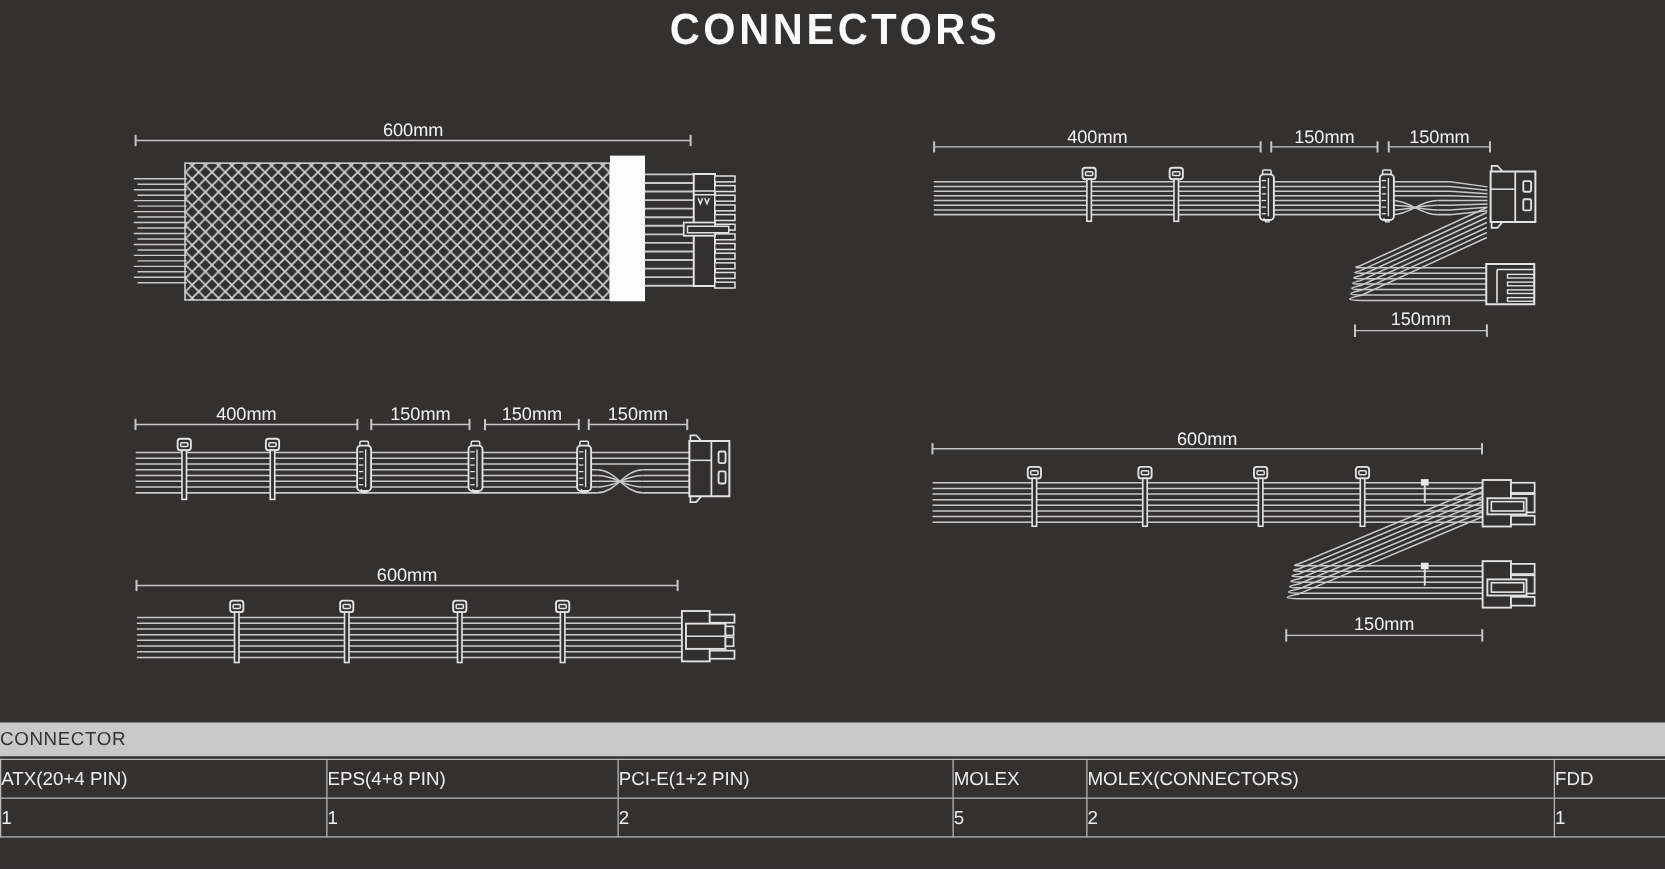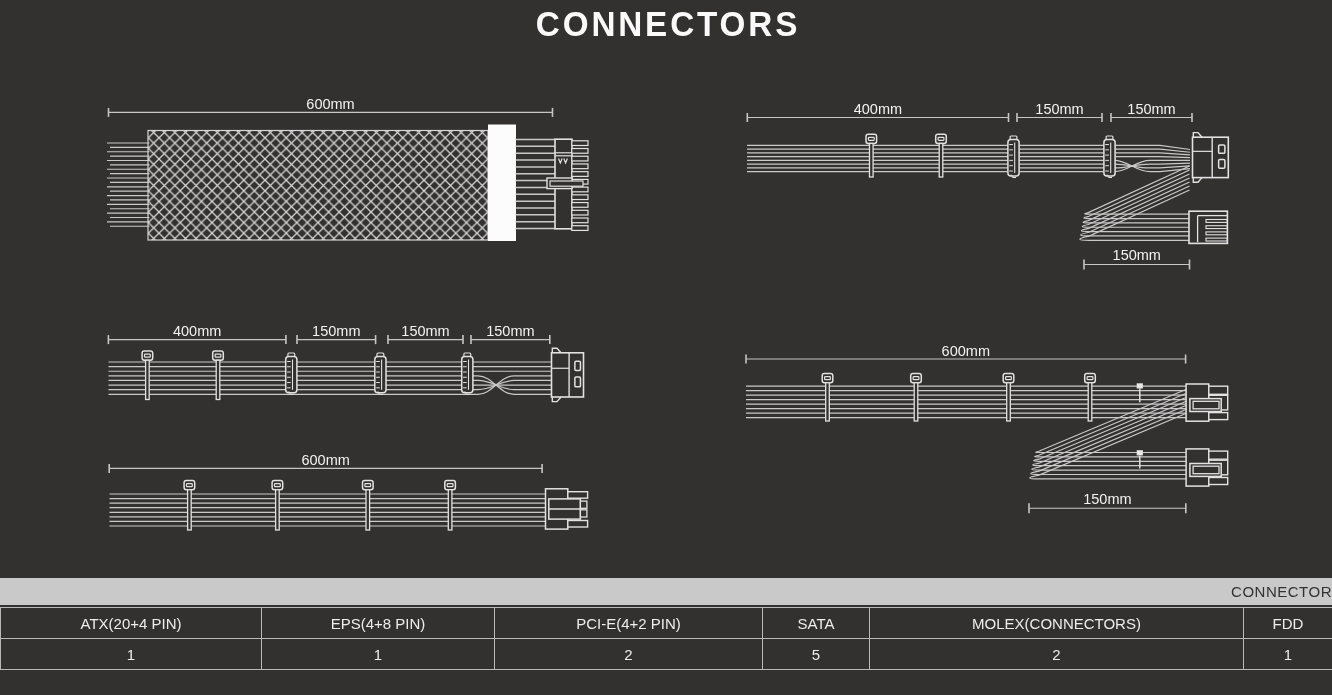--- a/index.html
+++ b/index.html
@@ -1,21 +1,21 @@
 <!DOCTYPE html>
 <html><head><meta charset="utf-8"><title>Connectors</title>
 <style>
 html,body{margin:0;padding:0;background:#333030;}
 body{width:1332px;height:695px;position:relative;overflow:hidden;font-family:"Liberation Sans",sans-serif;}
 .title{position:absolute;top:6px;left:2px;width:100%;text-align:center;color:#fafafa;
  font-weight:bold;font-size:35px;line-height:35px;letter-spacing:3px;transform:scaleX(0.95);transform-origin:center;}
 .thead{position:absolute;top:578px;left:0;width:1332px;height:27px;background:#c9c9c9;
- color:#323232;font-size:15px;text-align:right;line-height:27px;letter-spacing:0.5px;}
+ color:#323232;font-size:15px;text-align:left;line-height:27px;letter-spacing:0.5px;}
 .tbl{position:absolute;top:607px;left:0;width:1332px;border-collapse:collapse;color:#ededed;
- font-size:15px;text-align:center;table-layout:fixed;}
+ font-size:15px;table-layout:fixed;}
 .tbl td{border:1.6px solid #b9b9b9;height:30px;padding:0;}
 </style></head>
 <body>
 <div class="title">CONNECTORS</div>
 <svg width="1332" height="695" viewBox="0 0 1332 695" style="position:absolute;left:0;top:0" font-family="&quot;Liberation Sans&quot;,sans-serif">
     <line x1="108.5" y1="112.4" x2="552.5" y2="112.4" stroke="#c6c6c6" stroke-width="1.1"></line>
 <line x1="108.5" y1="107.9" x2="108.5" y2="116.9" stroke="#c6c6c6" stroke-width="1.6"></line>
 <line x1="552.5" y1="107.9" x2="552.5" y2="116.9" stroke="#c6c6c6" stroke-width="1.6"></line>
 <text x="330.5" y="109.2" font-size="14.5" fill="#f2f2f2" text-anchor="middle">600mm</text>
 <defs>
@@ -323,22 +323,22 @@
       <col style="width:233px">
       <col style="width:268px">
       <col style="width:107px">
       <col style="width:374px">
       <col style="width:89px">
     </colgroup>
 <tbody>
       <tr>
         <td>ATX(20+4 PIN)</td>
         <td>EPS(4+8 PIN)</td>
-        <td>PCI-E(4+2 PIN)</td>
-        <td>SATA</td>
+        <td>PCI-E(1+2 PIN)</td>
+        <td>MOLEX</td>
         <td>MOLEX(CONNECTORS)</td>
         <td>FDD</td>
       </tr>
 <tr>
         <td>1</td>
         <td>1</td>
         <td>2</td>
         <td>5</td>
         <td>2</td>
         <td>1</td>

